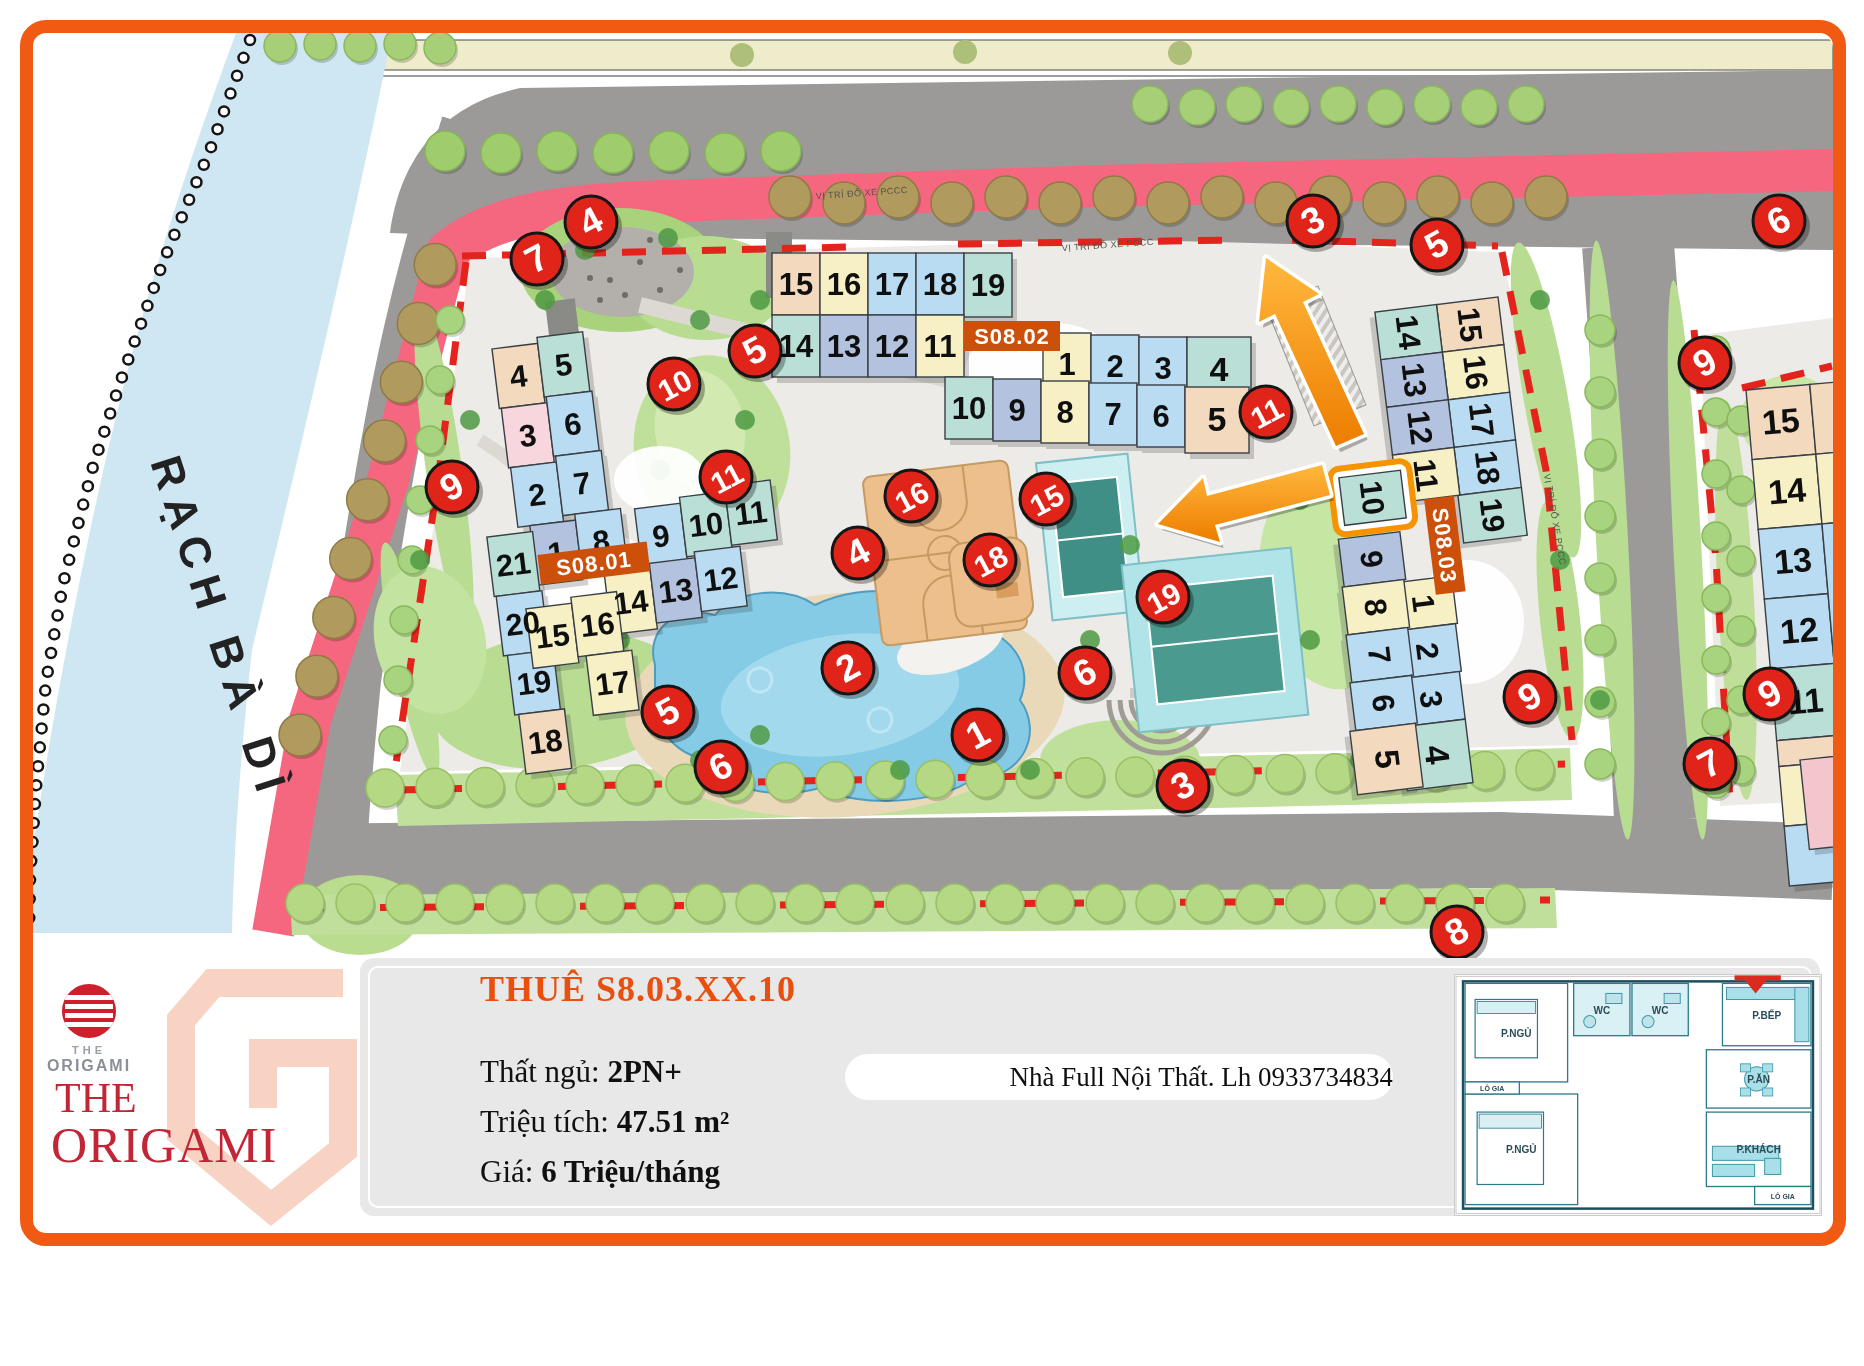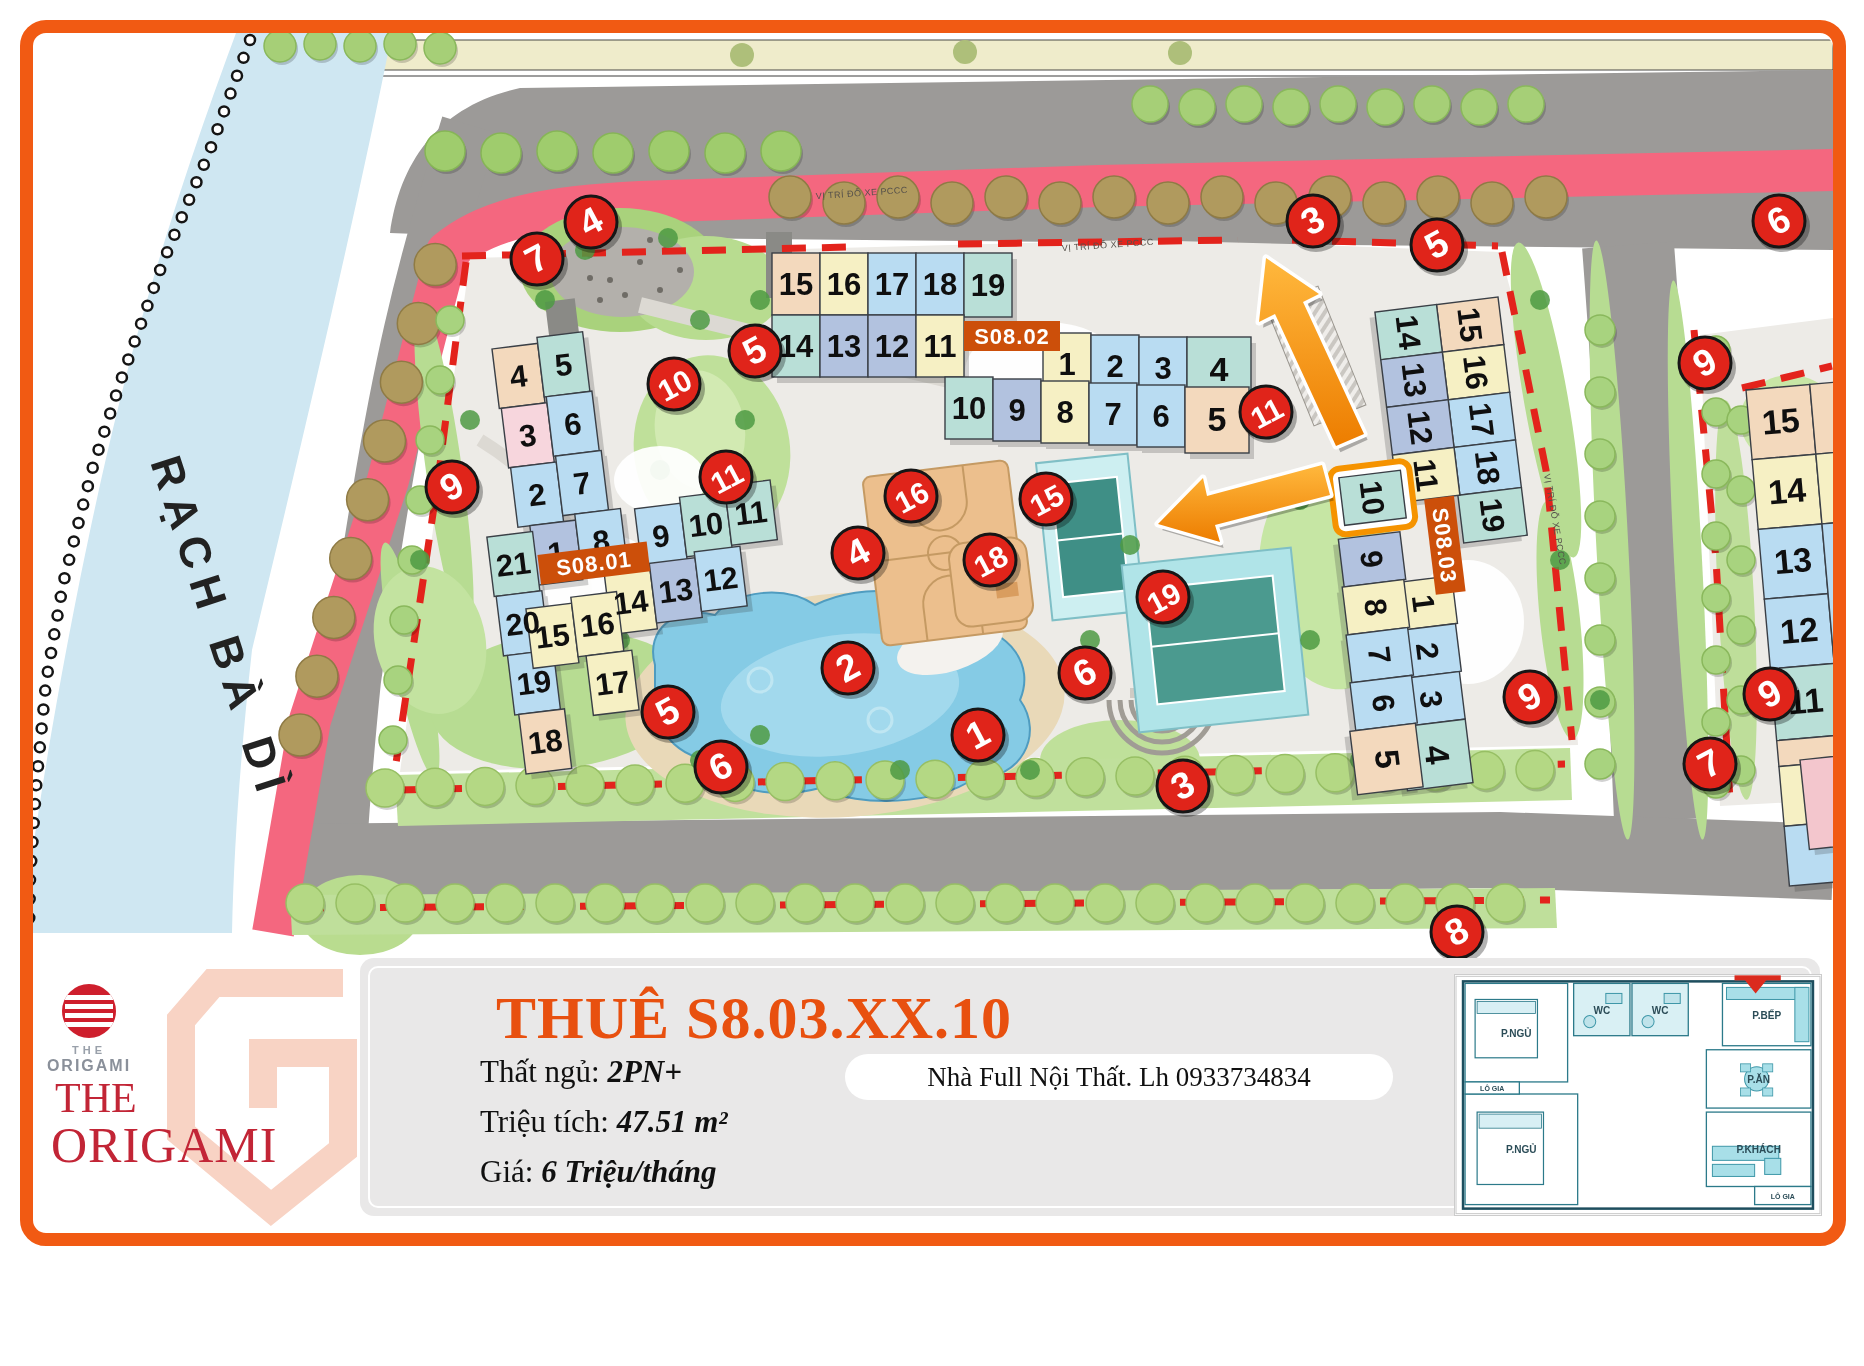--- a/index.html
+++ b/index.html
@@ -15,27 +15,27 @@
      font-size:11px;letter-spacing:4px;color:#99a0aa;font-weight:bold;}
   .logo-origami-small{position:absolute;left:0;top:99px;width:112px;text-align:center;
      font-size:16px;letter-spacing:2px;color:#8a909a;font-weight:bold;}
   .logo-the-big{position:absolute;left:22px;top:116px;font-family:"Liberation Serif",serif;
      font-size:42px;color:#c22536;}
   .logo-origami-big{position:absolute;left:18px;top:158px;font-family:"Liberation Serif",serif;
      font-size:50px;letter-spacing:1px;color:#c22536;}
   .panel{position:absolute;left:360px;top:12px;width:1460px;height:258px;background:#e9e8e8;
      border-radius:14px;}
   .panel-inner{position:absolute;inset:8px;border:2px solid #ffffff;border-radius:10px;pointer-events:none;}
-  .panel h1{position:absolute;left:120px;top:10px;margin:16px;font-family:"Liberation Serif",serif;
-     font-size:60px;font-weight:bold;color:#e8500f;letter-spacing:1px;}
+  .panel h1{position:absolute;left:120px;top:10px;margin:0;font-family:"Liberation Serif",serif;
+     font-size:36px;font-weight:bold;color:#e8500f;letter-spacing:1px;}
   .line{position:absolute;left:120px;font-family:"Liberation Serif",serif;font-size:31px;color:#101010;}
-  .line b{font-weight:bold;font-style:italic;}
+  .line b{font-weight:bold;}
   .l1{top:96px}.l2{top:146px}.l3{top:196px}
   .pill{position:absolute;left:485px;top:96px;width:548px;height:46px;background:#fff;border-radius:23px;
-     font-family:"Liberation Serif",serif;font-size:27px;color:#101010;text-align:center;line-height:46px;
+     font-family:"Liberation Serif",serif;font-size:27px;color:#101010;text-align:right;line-height:46px;
      white-space:nowrap;overflow:hidden;}
   #floorplan{position:absolute;left:1094px;top:16px;width:366px;height:240px;background:#fff;border:1px solid #cccccc;}
 </style>
 </head>
 <body>
 
 <div id="stage">
   <svg id="map" width="1864" height="1366" viewBox="0 0 1864 1366">
       <defs>
         <clipPath id="frameClip">

